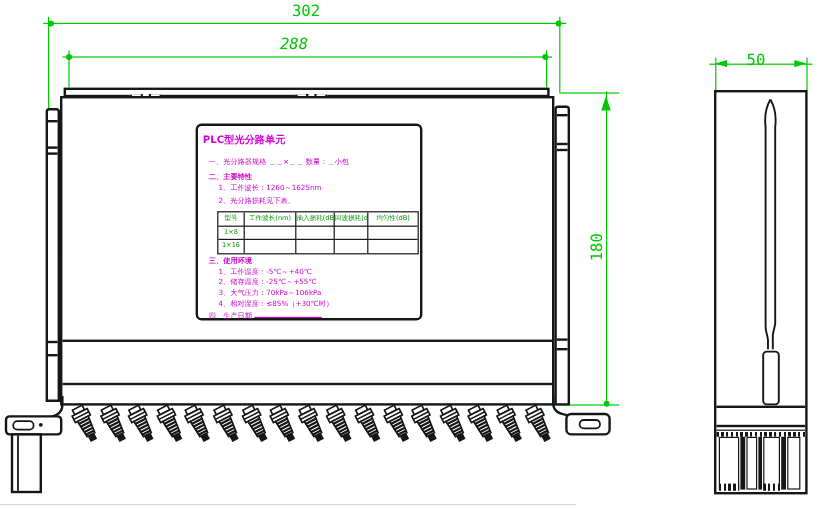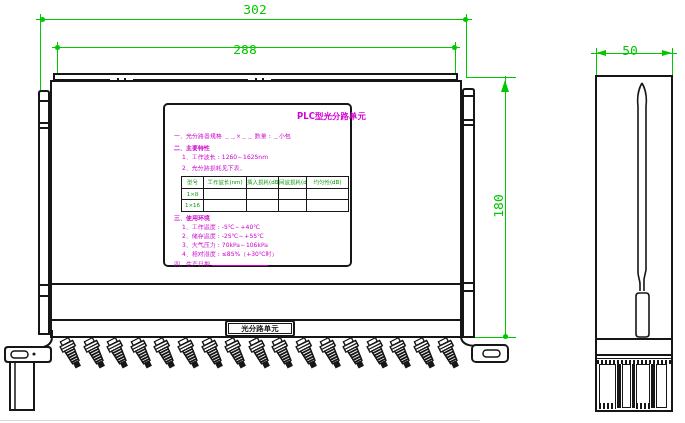--- a/index.html
+++ b/index.html
@@ -12,21 +12,21 @@
   .gdot{position:absolute;width:5px;height:5px;border-radius:50%;background:#00c800;}
   .dimtxt{position:absolute;color:#00c800;font:13px "DejaVu Sans Mono",monospace;text-align:center;}
   .arrow-up{position:absolute;width:0;height:0;border-left:4px solid transparent;border-right:4px solid transparent;border-bottom:12px solid #00c800;}
   .arrow-left{position:absolute;width:0;height:0;border-top:3px solid transparent;border-bottom:3px solid transparent;border-right:10px solid #00c800;}
   .arrow-right{position:absolute;width:0;height:0;border-top:3px solid transparent;border-bottom:3px solid transparent;border-left:10px solid #00c800;}
   .rot{transform:rotate(-90deg);}
   .mark{position:absolute;height:2px;background:#161616;}
   
   #plate{position:absolute;left:163px;top:103px;width:189px;height:164px;box-sizing:border-box;
          border:2px solid #161616;border-radius:5px;background:#fff;color:#cc00cc;}
-  .p-title{position:absolute;left:16px;top:6px;width:100%;text-align:right;font-size:8.5px;font-weight:bold;color:#d400d4;white-space:nowrap;}
+  .p-title{position:absolute;left:4px;top:6px;width:100%;text-align:left;font-size:8.5px;font-weight:bold;color:#d400d4;white-space:nowrap;}
   .p-line{position:absolute;font-size:6px;line-height:7px;color:#cc00cc;white-space:nowrap;}
   .p-blank{display:inline-block;min-width:56px;border-bottom:1px solid #cc00cc;letter-spacing:1px;}
   #spec-table{position:absolute;left:16px;top:71px;width:168px;box-sizing:border-box;border:1px solid #161616;background:#fff;}
   .trow{display:grid;grid-template-columns:22px 43px 32px 28px 41px;}
   .tcell{box-sizing:border-box;border-right:1px solid #161616;border-bottom:1px solid #161616;
          height:12px;overflow:hidden;font-size:5.5px;line-height:11px;color:#009600;text-align:center;white-space:nowrap;}
   .trow.datarow .tcell{height:11px;line-height:10px;}
   .tcell:last-child{border-right:none;}
   .trow:last-child .tcell{border-bottom:none;}
   
@@ -47,21 +47,21 @@
 
 <div id="canvas">
 
   <div class="dimtxt" style="left:200px;top:2px;width:110px;">302</div>
   <div class="gln" style="left:36px;top:19px;width:436px;height:1px;"></div>
   <div class="gdot" style="left:40px;top:17px;"></div>
   <div class="gdot" style="left:463px;top:17px;"></div>
   <div class="gln" style="left:40px;top:14px;width:1px;height:76px;"></div>
   <div class="gln" style="left:466px;top:14px;width:1px;height:63px;"></div>
 
-  <div class="dimtxt" style="left:190px;top:42px;width:110px;">288</div>
+  <div class="dimtxt" style="left:190px;top:30px;width:110px;font-style:italic;">288</div>
   <div class="gln" style="left:52px;top:47px;width:408px;height:1px;"></div>
   <div class="gdot" style="left:55px;top:45px;"></div>
   <div class="gdot" style="left:452px;top:45px;"></div>
   <div class="gln" style="left:57px;top:42px;width:1px;height:31px;"></div>
   <div class="gln" style="left:455px;top:42px;width:1px;height:31px;"></div>
 
   <div class="dimtxt" style="left:600px;top:43px;width:60px;">50</div>
   <div class="gln" style="left:591px;top:53px;width:86px;height:1px;"></div>
   <div class="arrow-left" style="left:596px;top:50px;"></div>
   <div class="arrow-right" style="left:662px;top:50px;"></div>
@@ -349,23 +349,20 @@
         <line x1="5" y1="13.5" x2="15" y2="13.5" stroke="#161616" stroke-width="1.8"></line>
         <line x1="5.2" y1="16.2" x2="14.8" y2="16.2" stroke="#161616" stroke-width="1.8"></line>
         <line x1="5.5" y1="18.9" x2="14.5" y2="18.9" stroke="#161616" stroke-width="1.8"></line>
         <line x1="5.8" y1="21.6" x2="14.2" y2="21.6" stroke="#161616" stroke-width="1.8"></line>
         <line x1="6.1" y1="24.2" x2="13.9" y2="24.2" stroke="#161616" stroke-width="1.8"></line>
         <rect x="7" y="26" width="6" height="5.5" fill="#161616"></rect>
       </svg>
     </div>
     </div>
 
-  <div id="panel-label">
-    <div class="inner">光分路单元</div>
-  </div>
 
   <div id="plate">
     <div class="p-title">PLC型光分路单元</div>
     <div class="p-line" style="left:9px;top:27px;">一、光分路器规格 ＿＿×＿＿ 数量：＿小包</div>
     <div class="p-line" style="left:9px;top:39px;font-weight:bold;">二、主要特性</div>
     <div class="p-line" style="left:17px;top:48px;">1、工作波长：1260～1625nm</div>
     <div class="p-line" style="left:17px;top:59px;">2、光分路损耗见下表。</div>
     <div id="spec-table">
         <div class="trow">
           <div class="tcell">型号</div>

